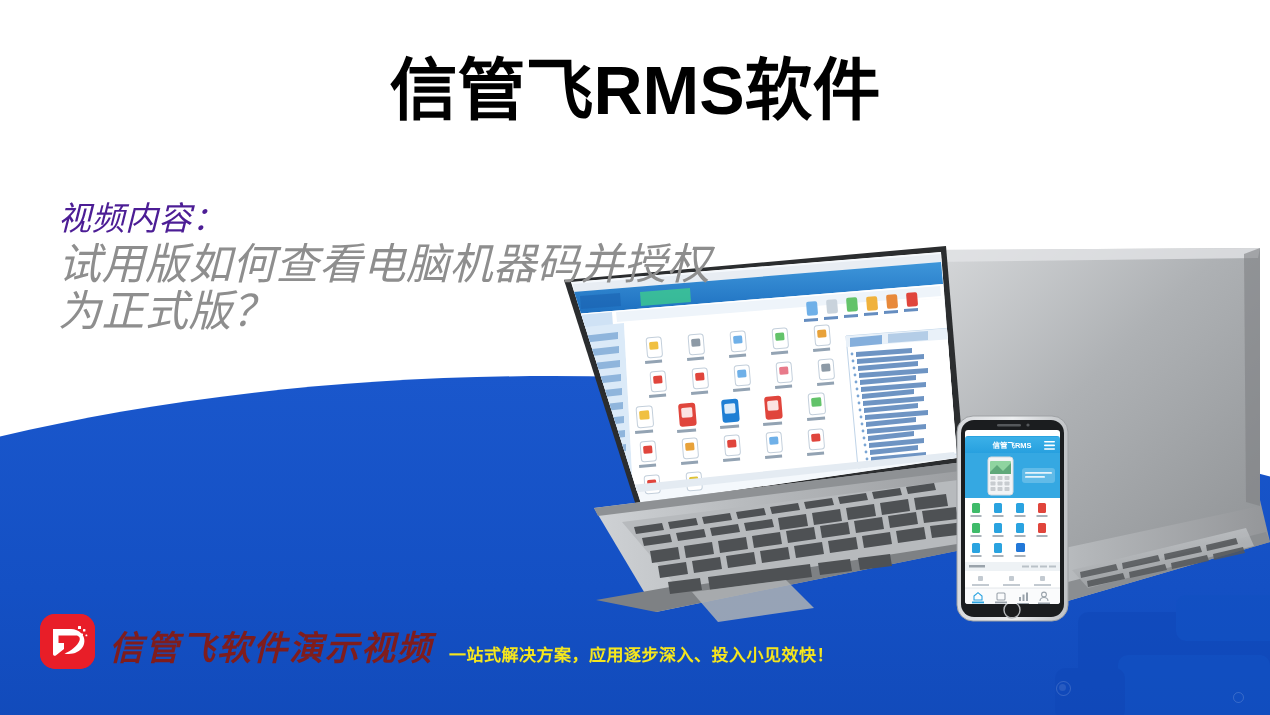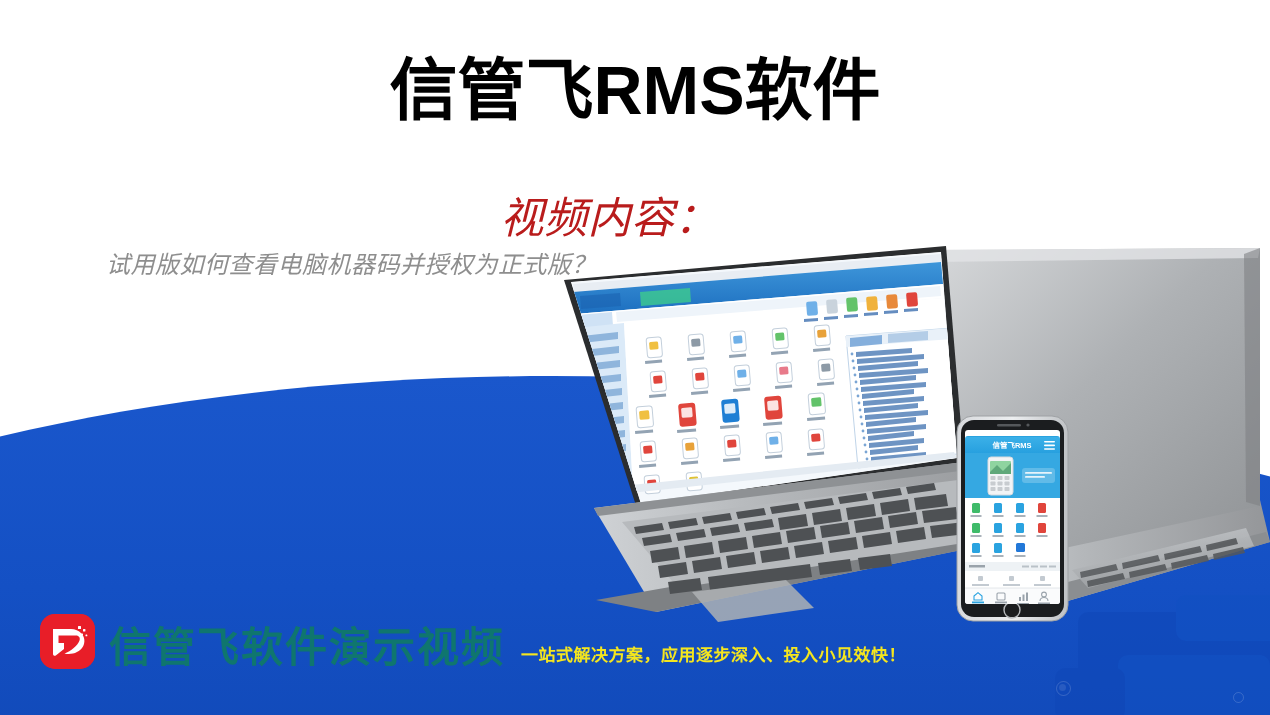--- a/index.html
+++ b/index.html
@@ -47,35 +47,33 @@
     white-space: nowrap;
   }
   .subtitle-block {
     position: absolute;
     left: 58px;
     top: 196px;
     width: 660px;
     z-index: 6;
   }
   .subtitle-line {
-    font-size: 43px;
+    font-size: 33px;
     line-height: 45px;
-    color: #b91c1c;
+    color: #4c1d95;
     font-style: italic;
     font-weight: normal;
     letter-spacing: 0.5px;
-    text-align: right;
   }
   .subtitle-body {
-    font-size: 24px;
+    font-size: 43px;
     line-height: 47px;
     color: #8e8e8e;
     font-style: italic;
     letter-spacing: 0.5px;
-    margin-left: 48px;
   }
 
   
   .devices {
     position: absolute;
     left: 560px;
     top: 240px;
     width: 710px;
     height: 420px;
     z-index: 4;
@@ -98,23 +96,24 @@
     border-radius: 15px;
     background: #e81e28;
     position: relative;
     flex: 0 0 auto;
     margin-right: 14px;
     margin-bottom: 4px;
     overflow: hidden;
   }
   .brand-logo svg { display: block; }
   .brand-name {
-    font-size: 42px;
+    font-size: 34px;
     font-weight: bold;
-    color: #0f766e;
+    font-style: italic;
+    color: #7f1d1d;
     letter-spacing: 2px;
     line-height: 50px;
     white-space: nowrap;
   }
   .brand-tagline {
     font-size: 17px;
     font-weight: bold;
     color: #f5e61e;
     letter-spacing: 0.5px;
     margin-left: 16px;

